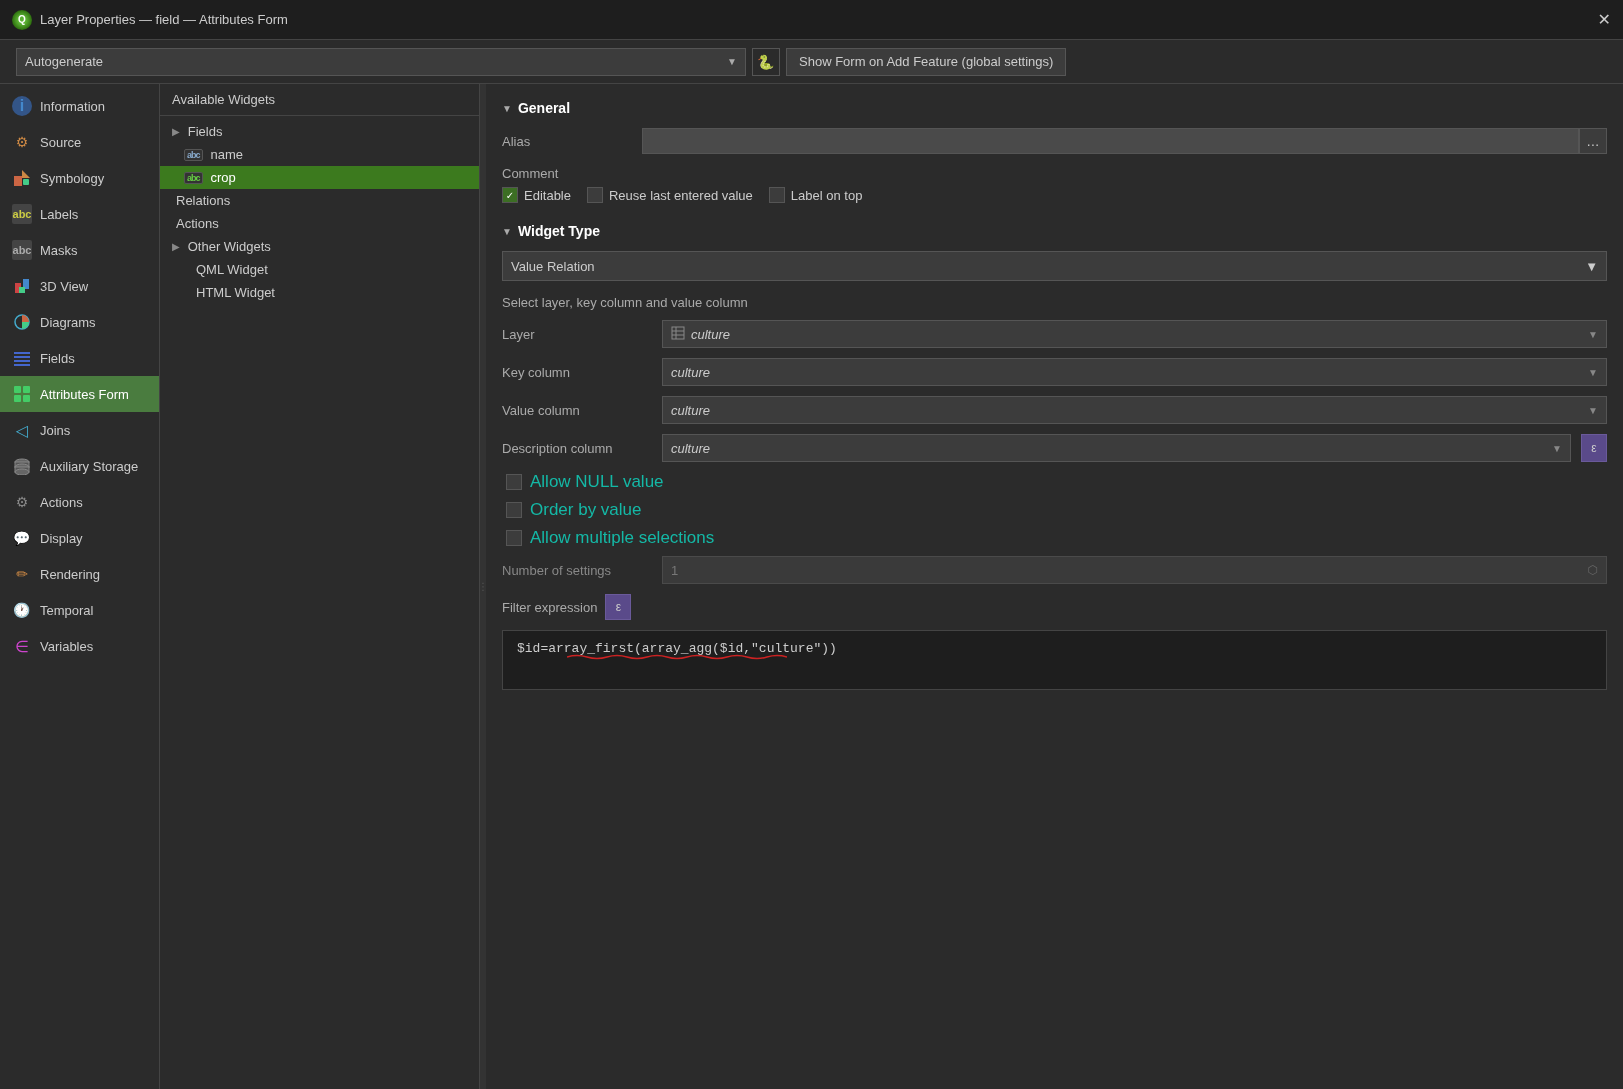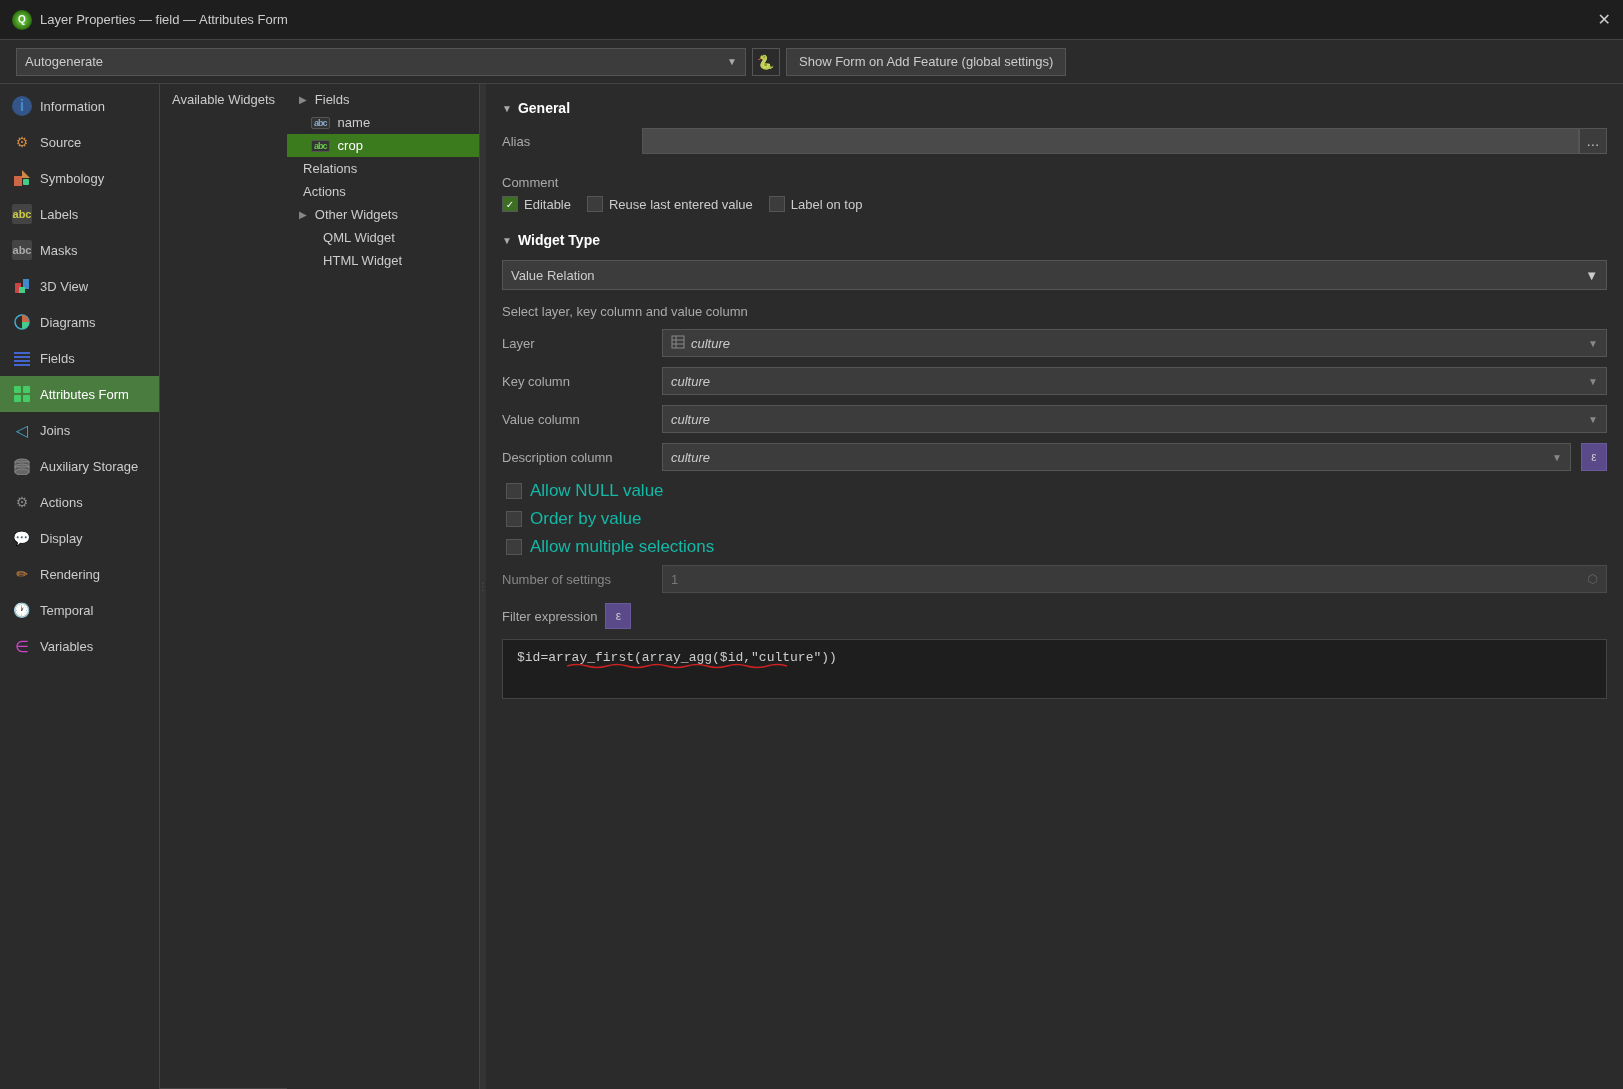--- a/index.html
+++ b/index.html
@@ -130,21 +130,21 @@
     .sidebar-label {
       font-size: 13px;
     }
 
     
     .widget-panel {
       width: 320px;
       background: #2b2b2b;
       border-right: 1px solid #444;
       display: flex;
-      flex-direction: row;
+      flex-direction: column;
     }
     .widget-panel-header {
       padding: 8px 12px;
       font-size: 13px;
       color: #cccccc;
       border-bottom: 1px solid #444;
       background: #2b2b2b;
     }
     .widget-tree {
       padding: 4px 0;
@@ -219,21 +219,21 @@
       color: #aaa;
     }
     .section-content {
       margin-bottom: 20px;
     }
 
     
     .form-row {
       display: flex;
       align-items: center;
-      margin-bottom: 21px;
+      margin-bottom: 12px;
     }
     .form-label {
       width: 140px;
       color: #aaa;
       font-size: 13px;
       flex-shrink: 0;
     }
     .form-input-wide {
       flex: 1;
       height: 26px;

